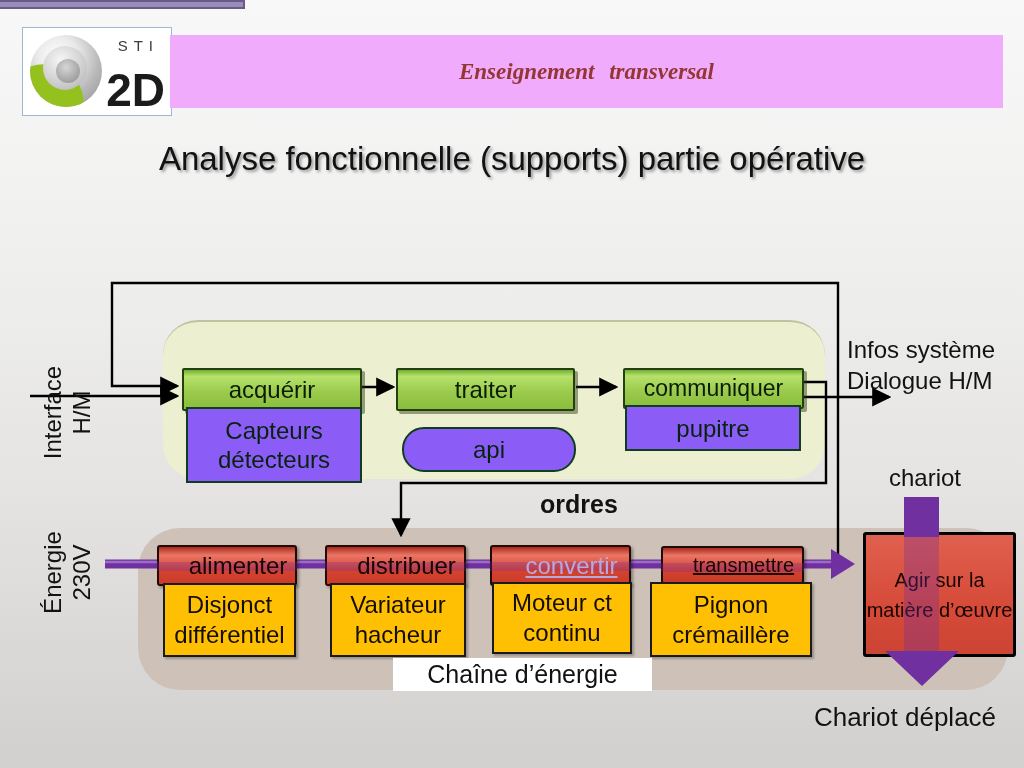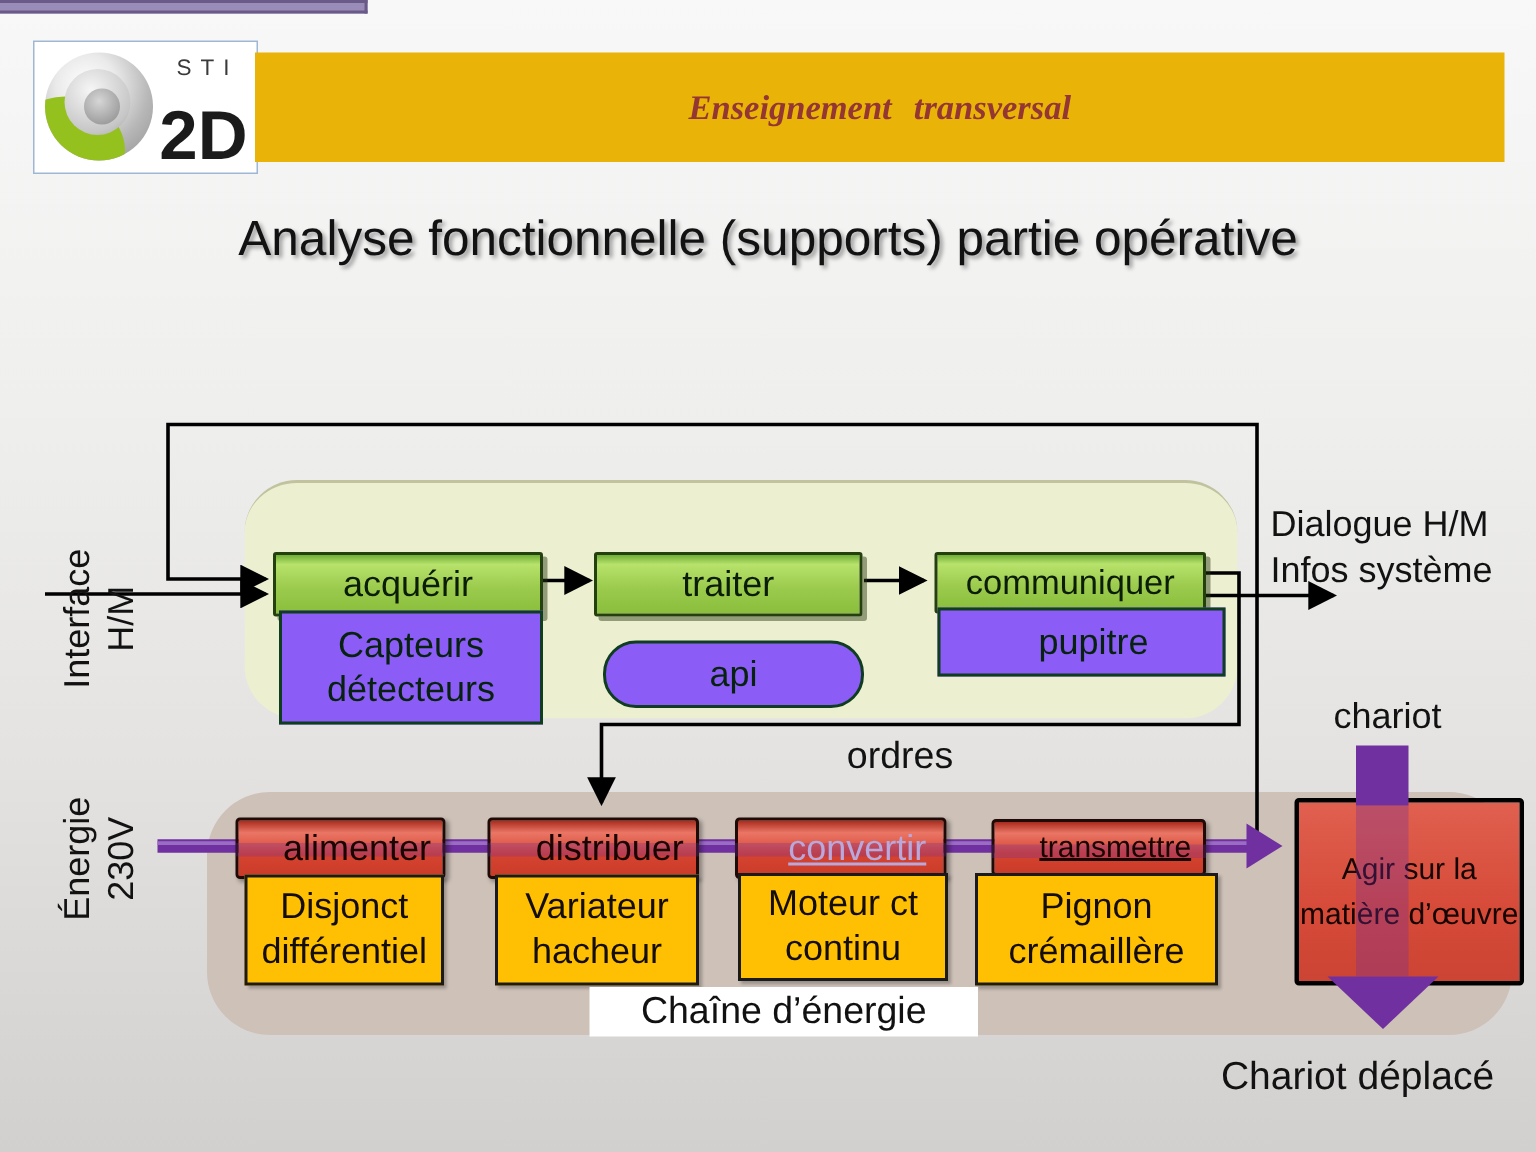--- a/index.html
+++ b/index.html
@@ -21,21 +21,21 @@
   .sphere .green{position:absolute;left:-20px;bottom:-22px;width:74px;height:64px;
           background:#95c11f;border-radius:50%;transform:rotate(22deg);}
   .sphere .ring{position:absolute;left:13px;top:11px;width:44px;height:44px;border-radius:50%;
           background:radial-gradient(circle at 40% 32%,#f6f6f6,#c6c6c6 70%,#a2a2a2);}
   .sphere .core{position:absolute;left:26px;top:24px;width:24px;height:24px;border-radius:50%;
           background:radial-gradient(circle at 42% 35%,#d6d6d6,#8a8a8a);}
   .logo .sti{position:absolute;right:12px;top:9px;font-size:15px;letter-spacing:6px;color:#3a3a3a;}
   .logo .twod{position:absolute;right:6px;bottom:-2px;font-size:46px;font-weight:600;color:#1b1b1b;}
 
   
-  .banner{position:absolute;left:170px;top:35px;width:833px;height:73px;background:#eab308;
+  .banner{position:absolute;left:170px;top:35px;width:833px;height:73px;background:#f0abfc;
           display:flex;align-items:center;justify-content:center;}
   .banner span{font-family:"Liberation Serif",serif;font-style:italic;font-weight:bold;
           font-size:23px;color:#943634;word-spacing:9px;}
 
   
   .title{position:absolute;left:0;top:140px;width:1024px;text-align:center;
          font-size:33px;color:#121212;text-shadow:2px 2px 3px rgba(0,0,0,0.38);}
 
   
   .info-box{position:absolute;left:163px;top:320px;width:662px;height:157px;
@@ -76,21 +76,21 @@
   
   .action{position:absolute;left:847px;top:532px;width:147px;height:119px;z-index:3;
         display:flex;align-items:center;justify-content:center;text-align:center;
         font-size:20px;line-height:30px;color:#160402;
         background:linear-gradient(180deg,#e0604f 0%,#d64a38 60%,#cc4434 100%);
         border:3px solid #000;border-radius:3px;margin-left:16px;}
 
   
   .txt{position:absolute;color:#121212;z-index:3;}
   .infos{left:847px;top:334px;font-size:24px;line-height:31px;}
-  .ordres{left:540px;top:490px;width:120px;text-align:center;font-size:25px;}
+  .ordres{left:540px;top:490px;width:120px;font-size:25px;font-weight:bold;}
   .chariot{left:860px;top:464px;width:130px;text-align:center;font-size:24px;}
   .chariot-dep{left:790px;top:702px;width:230px;text-align:center;font-size:26px;}
 
   .rot{position:absolute;transform:rotate(-90deg);text-align:center;
        font-size:24px;line-height:29px;color:#121212;z-index:3;}
   .rot-interface{left:15px;top:375px;width:120px;height:75px;}
   .rot-energie{left:15px;top:535px;width:120px;height:75px;}
 
   
   svg.wires{position:absolute;left:0;top:0;z-index:2;pointer-events:none;}
@@ -153,25 +153,25 @@
   </svg>
 
 
   <div class="gverb" style="left:182px;top:368px;width:176px;height:39px;">acquérir</div>
   <div class="gsup" style="left:186px;top:407px;width:172px;height:72px;">Capteurs détecteurs</div>
 
   <div class="gverb" style="left:396px;top:368px;width:175px;height:39px;">traiter</div>
   <div class="gsup" style="left:402px;top:427px;width:170px;height:41px;border-radius:22px;">api</div>
 
   <div class="gverb" style="left:623px;top:368px;width:177px;height:37px;font-size:23px;">communiquer</div>
-  <div class="gsup" style="left:625px;top:405px;width:172px;height:42px;padding-left:16px;">pupitre</div>
+  <div class="gsup" style="left:625px;top:405px;width:172px;height:42px;">pupitre</div>
 
   <div class="txt infos">
+    <div>Infos système</div>
     <div>Dialogue H/M</div>
-    <div>Infos système</div>
   </div>
 
   <div class="rot rot-interface">
     <div>Interface</div>
     <div>H/M</div>
   </div>
 
   <div class="txt ordres">ordres</div>
 
   <div class="rot rot-energie">

